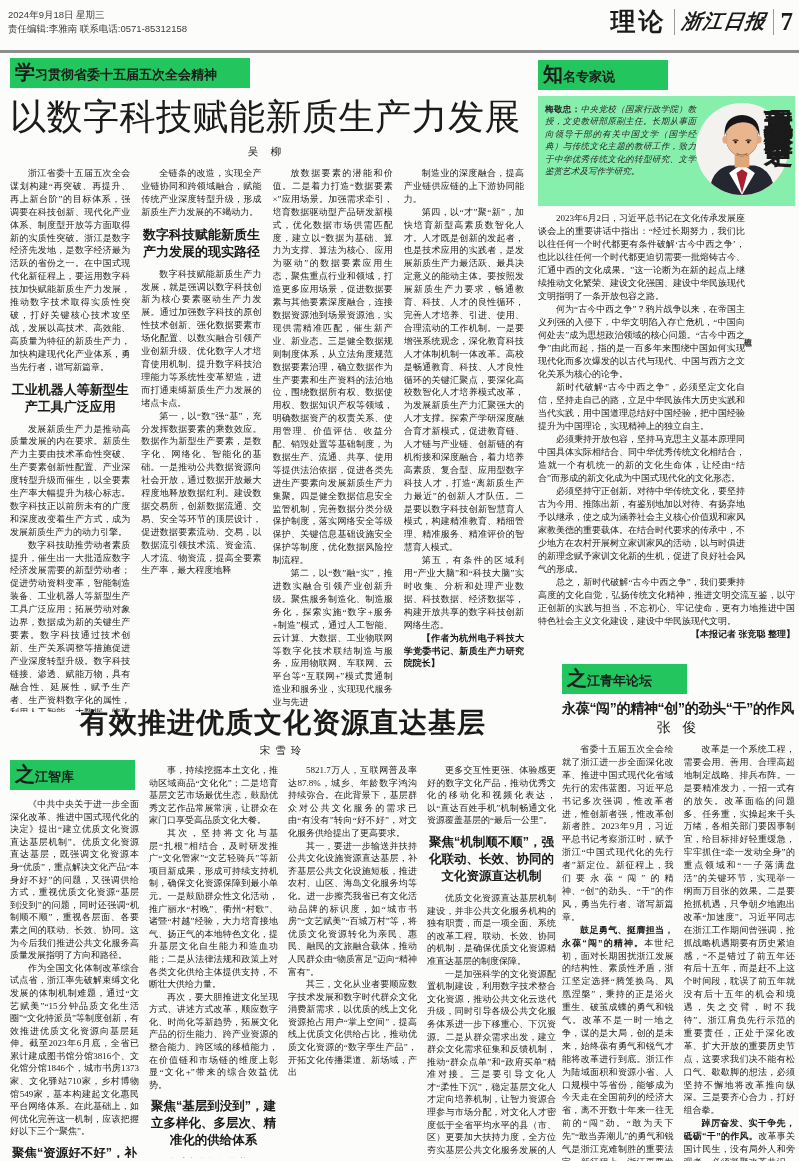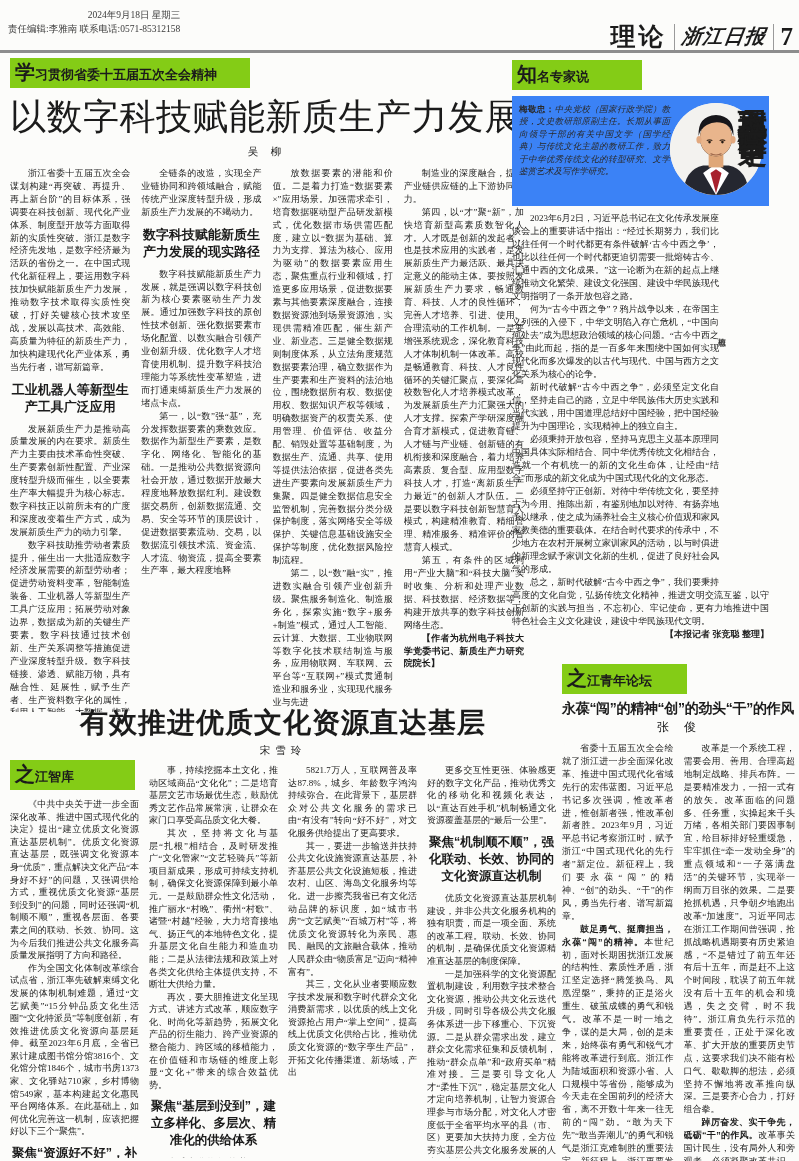--- a/index.html
+++ b/index.html
@@ -2,52 +2,52 @@
 <html><head>
 <meta charset="utf-8">
 <style>
   html,body{margin:0;padding:0;}
   body{
     width:799px;height:1161px;position:relative;overflow:hidden;
     background:#fcfcfa;color:#1b1b1b;
     font-family:"Liberation Serif","DejaVu Serif",serif;
   }
   
-  .header-left{position:absolute;left:8px;top:8px;font-family:Liberation Serif, serif;
-    font-size:9.5px;line-height:14px;color:#3a3a3a;text-align:right;}
-  .header-right{position:absolute;right:6px;top:20px;display:flex;align-items:center;gap:7px;}
+  .header-left{position:absolute;left:8px;top:8px;font-family:Liberation Sans, sans-serif;
+    font-size:9.5px;line-height:14px;color:#3a3a3a;}
+  .header-right{position:absolute;right:6px;top:5px;display:flex;align-items:center;gap:7px;}
   .section-title{font-size:25px;font-weight:bold;letter-spacing:3px;}
   .vdiv{width:1px;height:26px;background:#9a9a9a;}
   .masthead{font-size:20px;font-weight:bold;font-style:italic;transform:skewX(-8deg);letter-spacing:1px;}
   .pagenum{font-size:25px;font-weight:bold;}
   .header-rule{position:absolute;top:50px;left:0;width:799px;height:3px;background:#8d8d8d;}
   
   .col{flex:1;overflow:hidden;text-align:justify;font-size:9px;line-height:12.9px;}
   .col p{margin:0;text-indent:2em;}
   .col p strong{font-family:"Liberation Sans",sans-serif;}
   .col h3{font-family:"Liberation Sans",sans-serif;font-weight:bold;text-align:center;
     font-size:13px;line-height:17.5px;margin:7px 0;}
   .col .attr{font-weight:bold;font-family:"Liberation Sans",sans-serif;}
-  .tag{display:inline-block;background:#84cc16;color:#1b1b1b;
+  .tag{display:inline-block;background:#22c55e;color:#1b1b1b;
     font-family:"Liberation Sans",sans-serif;font-weight:bold;
     padding:1px 10px 2px 5px;white-space:nowrap;}
   .tag .tag-first{font-size:20px;}
   .tag .tag-rest{font-size:13px;}
   
   .main-article{position:absolute;left:10px;top:58px;width:514px;}
   .main-article .kicker{min-width:225px;}
   .main-headline{font-family:"Liberation Sans",sans-serif;font-weight:normal;font-size:36px;
     letter-spacing:0.5px;margin:5px 0 2px;white-space:nowrap;}
   .byline{text-align:center;font-size:10.5px;letter-spacing:5px;margin:3px 0 8px;}
   .cols{display:flex;gap:11px;}
   .main-article .col{height:545px;}
   
-  .expert{position:absolute;left:512px;top:60px;width:257px;}
+  .expert{position:absolute;left:538px;top:60px;width:257px;}
   .expert .tag{margin-bottom:6px;min-width:115px;}
-  .bio-box{background:#3b82f6;display:flex;gap:0;padding:7px;height:96px;}
+  .bio-box{background:#86efac;display:flex;gap:0;padding:7px;height:96px;}
   .bio-text{flex:1;font-size:8.6px;line-height:12.4px;text-align:justify;color:#2a2a2a;font-style:italic;}
   .bio-text b{font-style:normal;}
   .photo{width:92px;height:92px;border-radius:50%;overflow:hidden;flex-shrink:0;background:#f3f2ef;}
   .expert-body{margin-top:6px;font-size:9px;line-height:13px;text-align:justify;height:452px;overflow:hidden;color:#222;}
   .expert-body p{margin:0;text-indent:2em;}
   .vh-spacer{float:right;width:50px;height:370px;}
   .attr-right{text-align:right;font-weight:bold;font-family:"Liberation Sans",sans-serif;}
   .vertical-headline{position:absolute;right:-4px;top:26px;height:486px;
     writing-mode:vertical-rl;font-family:"Liberation Sans",sans-serif;font-weight:bold;
     font-size:29px;letter-spacing:2px;}
@@ -60,21 +60,21 @@
   .culture .tag{position:absolute;left:0;top:60px;min-width:110px;}
   .culture-cols{display:flex;gap:10px;}
   .culture-cols .col{height:394px;line-height:12.6px;}
   .culture-cols .col:first-child{padding-top:34px;height:360px;}
   .culture-cols .col h3{font-size:12.5px;line-height:17px;}
   
   .youth{position:absolute;left:562px;top:664px;width:233px;}
   .youth .tag{min-width:110px;}
   .youth-headline{font-family:"Liberation Sans",sans-serif;font-weight:bold;font-size:14px;
     letter-spacing:-0.3px;white-space:nowrap;text-align:left;margin:6px 0 1px;}
-  .youth .byline{margin:1px 0 6px;letter-spacing:4px;font-size:12px;font-family:Liberation Mono, monospace;}
+  .youth .byline{margin:1px 0 6px;letter-spacing:4px;font-size:14px;}
   .youth-cols{display:flex;gap:10px;}
   .youth-cols .col{height:432px;}
 </style>
 </head>
 <body>
 
 <div class="header-left">
   <div>2024年9月18日 星期三</div>
   <div>责任编辑:李雅南 联系电话:0571-85312158</div>
 </div>

